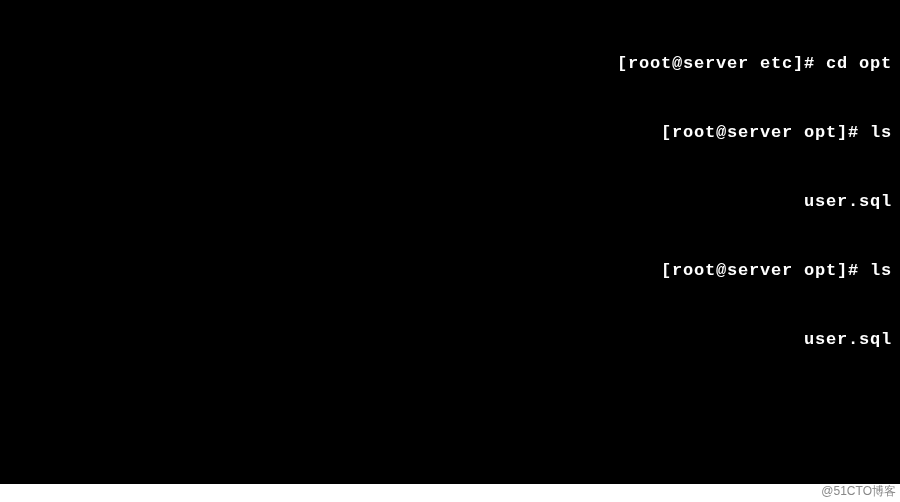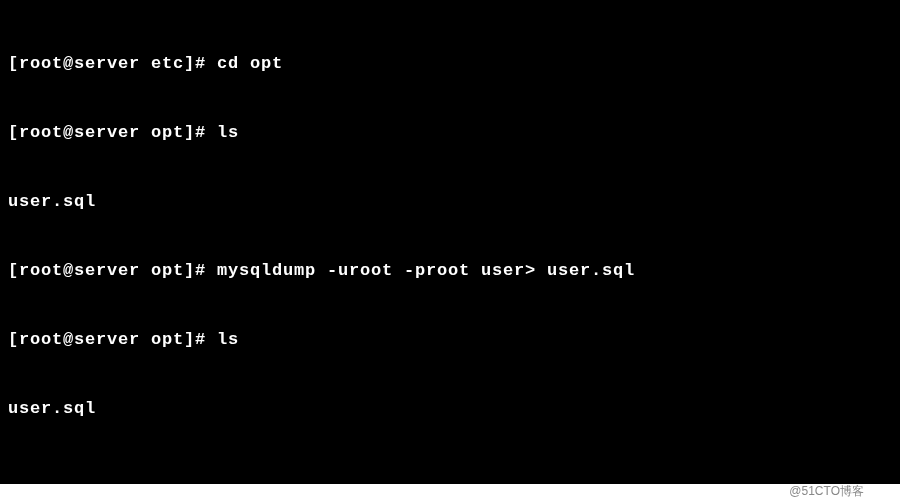--- a/index.html
+++ b/index.html
@@ -19,43 +19,43 @@
       height: 484px;
       background: #000000;
       color: #ffffff;
       padding: 6px 8px;
       font-size: 17px;
       line-height: 23px;
       letter-spacing: 0.8px;
       font-weight: bold;
       white-space: pre;
       overflow: hidden;
+      text-align: right;
     }
     .line {
       white-space: pre;
     }
     .watermark {
       position: absolute;
-      right: 36px;
+      right: 4px;
       bottom: 2px;
       font-size: 12px;
       color: #888888;
       font-family: Arial, sans-serif;
       font-weight: normal;
       letter-spacing: 0;
     }
   </style>
 </head>
 <body>
 
 <div class="terminal">
   <div class="line">[root@server etc]# cd opt</div>
   <div class="line">[root@server opt]# ls</div>
   <div class="line">user.sql</div>
-  <div class="line">[root@server opt]# mysqldump -uroot -proot user&gt; user.sql</div>
   <div class="line">[root@server opt]# ls</div>
   <div class="line">user.sql</div>
   
   
   
   
   
   
   <div class="line"></div>
   

